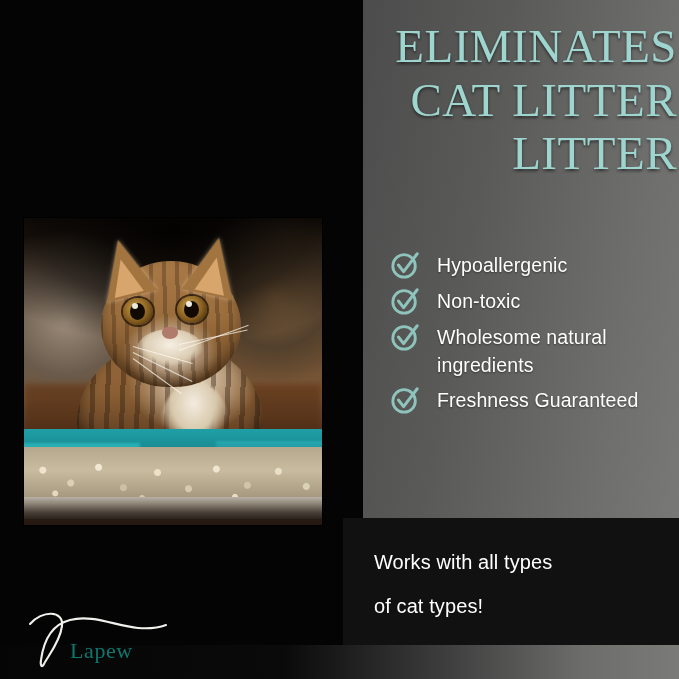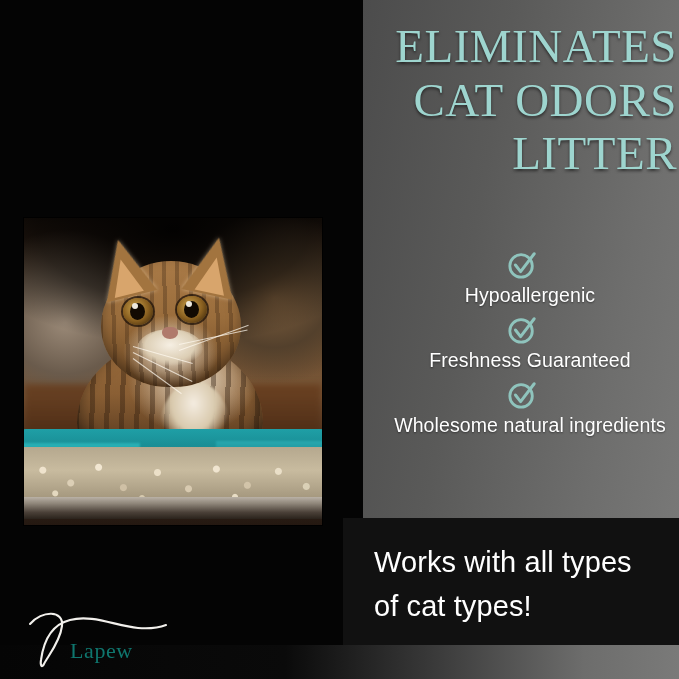--- a/index.html
+++ b/index.html
@@ -197,23 +197,22 @@
   }
   
   .bullets {
     position: absolute;
     left: 390px;
     top: 250px;
     width: 280px;
   }
   .bullet {
     display: flex;
-    align-items: center;
+    align-items: flex-start;
     margin-bottom: 6px;
-    flex-direction: column;
   }
   .bullet-icon { flex: 0 0 auto; width: 30px; height: 30px; margin-right: 17px; }
   .bullet-text {
     color: #ffffff;
     font-size: 19.5px;
     line-height: 28px;
     letter-spacing: 0.1px;
     text-shadow: 0 1px 2px rgba(0,0,0,0.45);
     padding-top: 1px;
   }
@@ -226,21 +225,21 @@
     width: 336px;
     height: 127px;
     background: #111111;
   }
   .banner-text {
     position: absolute;
     left: 31px;
     top: 22px;
     width: 290px;
     color: #ffffff;
-    font-size: 29px;
+    font-size: 20px;
     line-height: 44px;
     letter-spacing: 0.1px;
   }
 
   
   .logo {
     position: absolute;
     left: 20px;
     top: 608px;
     width: 160px;
@@ -259,21 +258,21 @@
 </head>
 <body>
 
 <div id="ad">
 
   <div class="bg-black"></div>
   <div class="bg-gray"></div>
 
   <div class="headline">
     <span class="hl-line">ELIMINATES</span>
-    <span class="hl-line">CAT ODORS</span>
+    <span class="hl-line">CAT LITTER</span>
     <span class="hl-line">LITTER</span>
   </div>
 
   <div class="photo">
     <div class="ph-bg"></div>
     <div class="ph-floor"></div>
 
     <div class="kitten">
       <div class="k-body"></div>
       <div class="k-chest"></div>
@@ -309,41 +308,50 @@
     <div class="bullet">
       <span class="bullet-icon">
         <svg viewBox="0 0 32 32" width="30" height="30">
           <circle cx="15" cy="17" r="12" fill="none" stroke="#8fc4bd" stroke-width="3"></circle>
           <path d="M9 16 L14.5 23 L29 4" fill="none" stroke="#8fc4bd" stroke-width="3.2" stroke-linecap="round" stroke-linejoin="round"></path>
         </svg>
       </span>
       <span class="bullet-text">Hypoallergenic</span>
     </div>
 
+    <div class="bullet">
+      <span class="bullet-icon">
+        <svg viewBox="0 0 32 32" width="30" height="30">
+          <circle cx="15" cy="17" r="12" fill="none" stroke="#8fc4bd" stroke-width="3"></circle>
+          <path d="M9 16 L14.5 23 L29 4" fill="none" stroke="#8fc4bd" stroke-width="3.2" stroke-linecap="round" stroke-linejoin="round"></path>
+        </svg>
+      </span>
+      <span class="bullet-text">Non-toxic</span>
+    </div>
+
+    <div class="bullet">
+      <span class="bullet-icon">
+        <svg viewBox="0 0 32 32" width="30" height="30">
+          <circle cx="15" cy="17" r="12" fill="none" stroke="#8fc4bd" stroke-width="3"></circle>
+          <path d="M9 16 L14.5 23 L29 4" fill="none" stroke="#8fc4bd" stroke-width="3.2" stroke-linecap="round" stroke-linejoin="round"></path>
+        </svg>
+      </span>
+      <span class="bullet-text">Wholesome natural ingredients</span>
+    </div>
 
     <div class="bullet">
       <span class="bullet-icon">
         <svg viewBox="0 0 32 32" width="30" height="30">
           <circle cx="15" cy="17" r="12" fill="none" stroke="#8fc4bd" stroke-width="3"></circle>
           <path d="M9 16 L14.5 23 L29 4" fill="none" stroke="#8fc4bd" stroke-width="3.2" stroke-linecap="round" stroke-linejoin="round"></path>
         </svg>
       </span>
       <span class="bullet-text">Freshness Guaranteed</span>
     </div>
 
-    <div class="bullet">
-      <span class="bullet-icon">
-        <svg viewBox="0 0 32 32" width="30" height="30">
-          <circle cx="15" cy="17" r="12" fill="none" stroke="#8fc4bd" stroke-width="3"></circle>
-          <path d="M9 16 L14.5 23 L29 4" fill="none" stroke="#8fc4bd" stroke-width="3.2" stroke-linecap="round" stroke-linejoin="round"></path>
-        </svg>
-      </span>
-      <span class="bullet-text">Wholesome natural ingredients</span>
-    </div>
-
   </div>
 
   <div class="bg-bottom-strip"></div>
 
   <div class="banner">
     <div class="banner-text">
       <div>Works with all types</div>
       <div>of cat types!</div>
     </div>
   </div>

